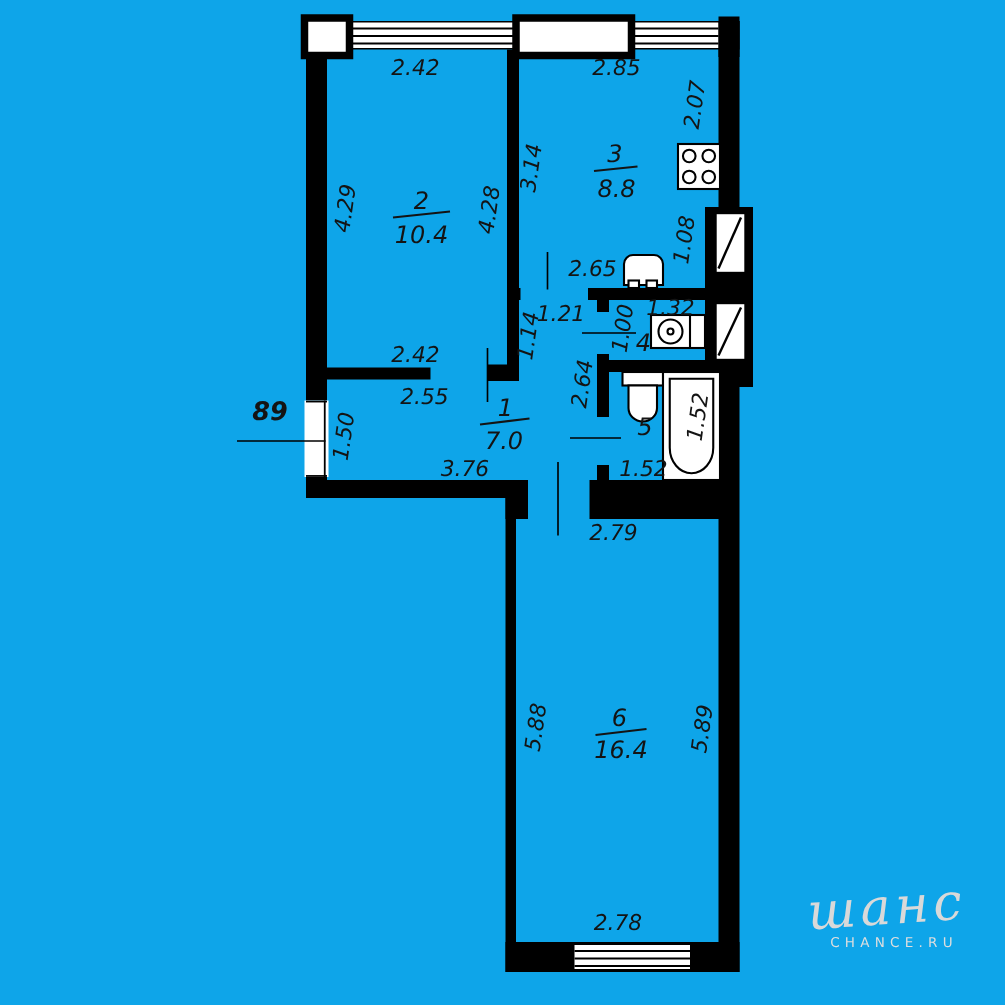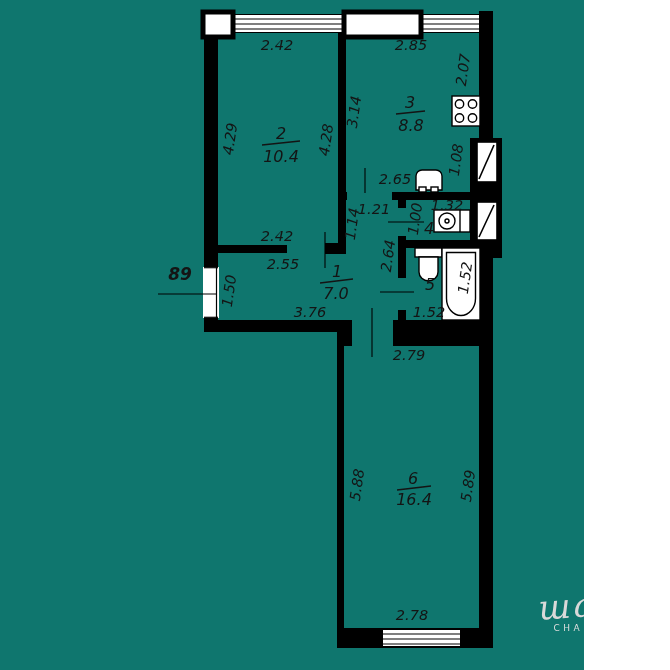--- a/index.html
+++ b/index.html
@@ -1,16 +1,16 @@
 <!DOCTYPE html>
 <html><head>
 <meta charset="utf-8">
 <style>
   html,body{margin:0;padding:0;background:#ffffff;}
-  .canvas{position:relative;width:584px;height:670px;background:#0f766e;overflow:hidden;
+  .canvas{position:relative;width:670px;height:670px;background:#0ea5e9;overflow:hidden;
           font-family:"DejaVu Sans",sans-serif;}
   svg{position:absolute;left:0;top:0;}
   svg text{font-family:"DejaVu Sans",sans-serif;font-style:italic;fill:#141414;}
   .dim{font-size:14.5px;}
   .roomnum{font-size:16px;}
   .roomarea{font-size:16px;}
   .entry{font-size:17px;font-weight:bold;}
   .wm-script{font-family:"DejaVu Serif",serif;font-style:italic;font-size:34px;fill:#d9d9d9;letter-spacing:3px;}
   .wm-cap{font-family:"DejaVu Sans",sans-serif;font-style:normal;font-size:9px;fill:#dedede;letter-spacing:3.5px;}
 </style>

